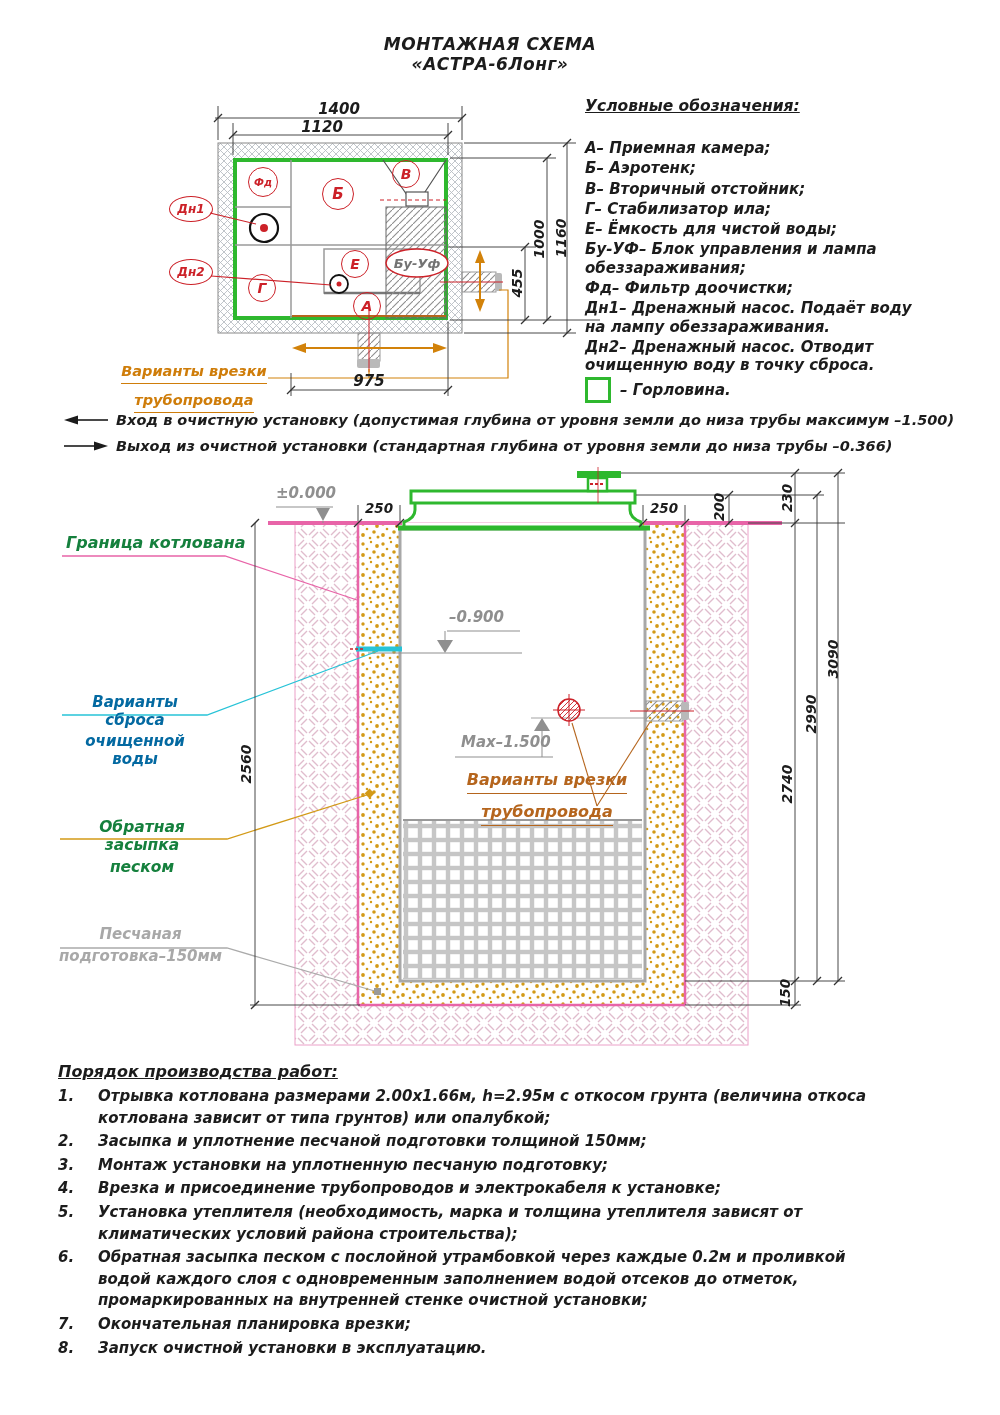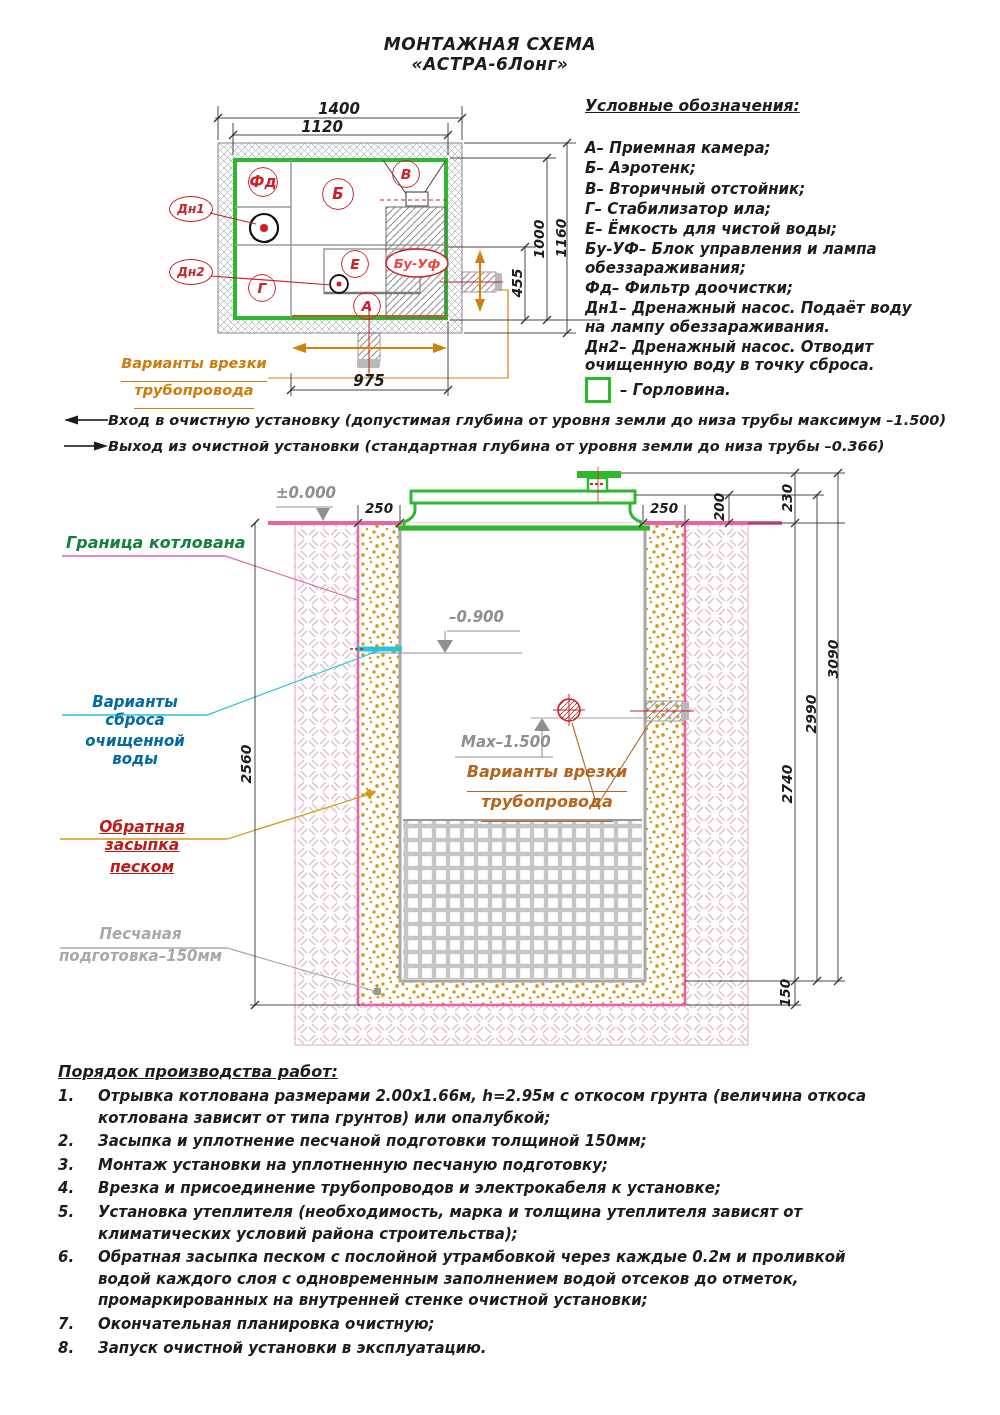--- a/index.html
+++ b/index.html
@@ -18,28 +18,28 @@
           font-weight:bold;font-style:italic;}
   .title-block{position:absolute;left:350px;top:34px;width:280px;text-align:center;z-index:2;}
   .title-block div{font-size:17px;font-weight:bold;font-style:italic;letter-spacing:.5px;}
   .legend{position:absolute;left:585px;top:97px;width:350px;z-index:2;font-size:15px;
           font-weight:bold;font-style:italic;line-height:1.22;}
   .legend .lg-title{text-decoration:underline;margin-bottom:23px;font-size:15.5px;}
   .legend .lg-item{margin-top:2px;}
   .lg-swatch-row{display:flex;align-items:center;margin-top:3px;}
   .lg-square{display:inline-block;width:20px;height:20px;border:3.5px solid #2eb82e;margin-right:9px;}
   .note-row{position:absolute;left:64px;z-index:2;display:flex;align-items:center;}
-  .note-row .nt{font-size:14.5px;font-weight:bold;font-style:italic;margin-left:0;}
+  .note-row .nt{font-size:14.5px;font-weight:bold;font-style:italic;margin-left:8px;}
   .org{color:#cf7d0a;}
   .brn{color:#b5651d;}
   .pnk{color:#15803d;}
   .cyn{color:#0369a1;}
-  .gld{color:#b91c1c;text-decoration:underline;}
+  .gld{color:#15803d;}
   .lbl2{text-align:center;z-index:2;position:absolute;font-weight:bold;font-style:italic;}
-  .uline{display:inline-block;border-bottom:1.6px solid currentColor;padding-bottom:10px;}
+  .uline{display:inline-block;border-bottom:1.6px solid currentColor;padding-bottom:4px;margin-top:8px;}
   .work{position:absolute;left:58px;top:1062px;width:835px;z-index:2;font-weight:bold;font-style:italic;}
   .work .wo-title{font-size:16px;text-decoration:underline;margin-bottom:5px;}
   .wo-row{display:flex;margin-top:2px;font-size:15px;line-height:1.44;}
   .wo-num{width:40px;flex:none;}
   .wo-text{width:790px;white-space:normal;}
 </style>
 </head>
 <body>
 
 <div class="canvas">
@@ -285,27 +285,27 @@
   </div>
 </div>
 
 <span class="txt dim dimL ctr" style="left:339px;top:109px">1400</span>
 <span class="txt dim dimL ctr" style="left:322px;top:127px">1120</span>
 <span class="txt dim dimL ctr" style="left:369px;top:381px">975</span>
 <span class="txt dim vdim" style="left:539px;top:239px">1000</span>
 <span class="txt dim vdim" style="left:561px;top:238px">1160</span>
 <span class="txt dim vdim" style="left:517px;top:283px">455</span>
 
-<span class="txt circle ctr" style="left:263px;top:182px;width:28px;height:28px;font-size:15px">Фд</span>
+<span class="txt circle ctr" style="left:263px;top:182px;width:28px;height:28px;font-size:10px">Фд</span>
 <span class="txt circle ctr" style="left:338px;top:194px;width:30px;height:30px;font-size:15px">Б</span>
 <span class="txt circle ctr" style="left:406px;top:174px;width:26px;height:26px;font-size:14px">В</span>
 <span class="txt circle ctr" style="left:262px;top:288px;width:26px;height:26px;font-size:14px">Г</span>
 <span class="txt circle ctr" style="left:355px;top:264px;width:26px;height:26px;font-size:14px">Е</span>
 <span class="txt circle ctr" style="left:367px;top:306px;width:26px;height:26px;font-size:14px">А</span>
-<span class="txt bi ctr" style="left:417px;top:263px;font-size:13px;color:#ef4444">Бу-Уф</span>
+<span class="txt bi ctr" style="left:417px;top:263px;font-size:13px;color:#737373">Бу-Уф</span>
 <span class="txt circle ctr" style="left:191px;top:209px;width:42px;height:24px;font-size:12px;border-radius:50%">Дн1</span>
 <span class="txt circle ctr" style="left:191px;top:272px;width:42px;height:24px;font-size:12px;border-radius:50%">Дн2</span>
 
 <div class="lbl2 org" style="left:118px;top:355px;width:152px;font-size:14.5px">
   <div><span class="uline">Варианты врезки</span></div>
   <div><span class="uline">трубопровода</span></div>
 </div>
 
 <div class="note-row" style="top:412px">
   <svg width="44" height="12">
@@ -375,21 +375,21 @@
   <div class="wo-row">
     <span class="wo-num">5.</span>
     <span class="wo-text">Установка утеплителя (необходимость, марка и толщина утеплителя зависят от климатических условий района строительства);</span>
   </div>
   <div class="wo-row">
     <span class="wo-num">6.</span>
     <span class="wo-text">Обратная засыпка песком с послойной утрамбовкой через каждые 0.2м и проливкой водой каждого слоя с одновременным заполнением водой отсеков до отметок, промаркированных на внутренней стенке очистной установки;</span>
   </div>
   <div class="wo-row">
     <span class="wo-num">7.</span>
-    <span class="wo-text">Окончательная планировка очистную;</span>
+    <span class="wo-text">Окончательная планировка врезки;</span>
   </div>
   <div class="wo-row">
     <span class="wo-num">8.</span>
     <span class="wo-text">Запуск очистной установки в эксплуатацию.</span>
   </div>
 </div>
 
 </div>
 
 </body></html>

